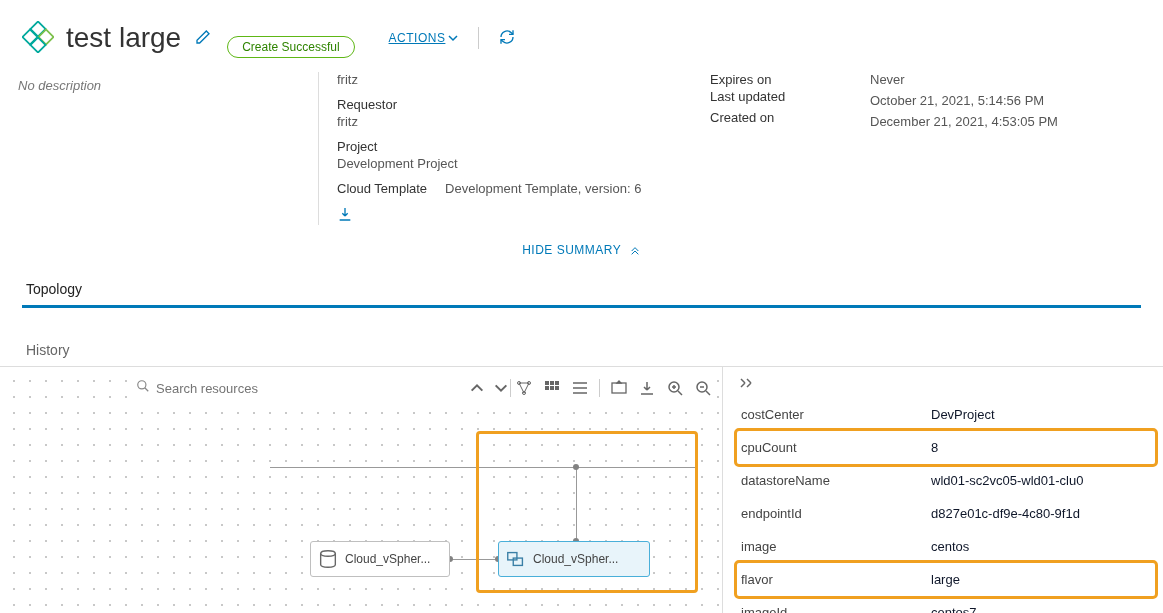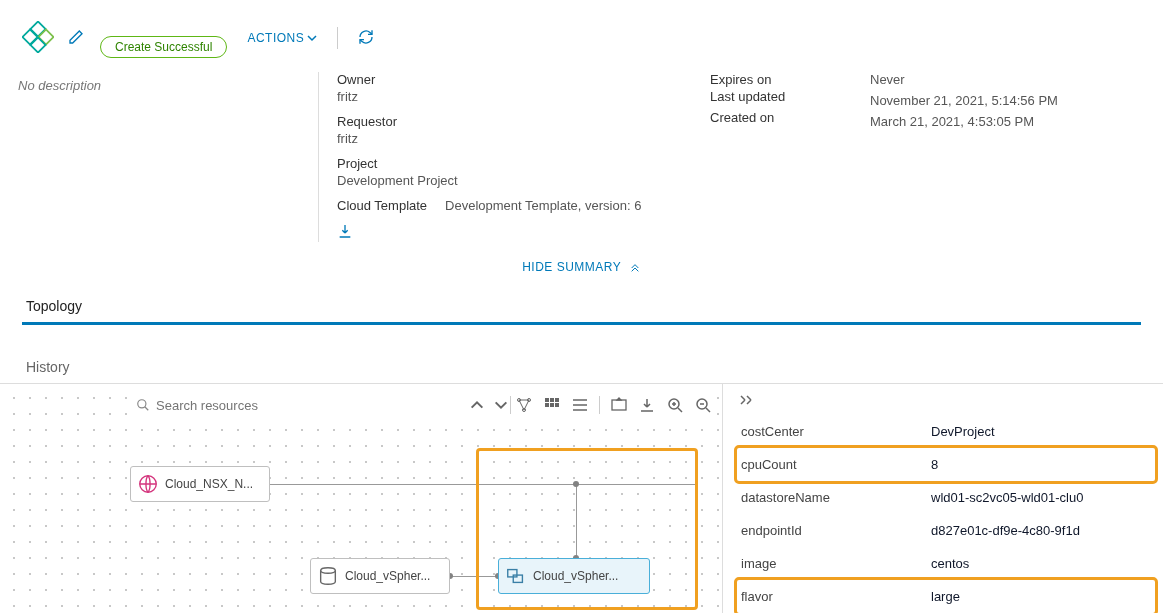--- a/index.html
+++ b/index.html
@@ -21,23 +21,24 @@
       padding: 3px 14px;
       font-size: 12px;
       margin-left: 6px;
       margin-top: 18px;
     }
     .actions-dd {
       color: #0079b8;
       font-size: 12px;
       letter-spacing: 0.5px;
       cursor: pointer;
-      margin-left: 10px;
+      margin-left: 24px;
       display: flex;
       align-items: center;
+      text-decoration: underline;
     }
     .vbar { width: 1px; height: 22px; background: #ccc; margin: 0 10px; }
     .refresh-icon { color: #0079b8; cursor: pointer; }
 
     .summary-grid {
       display: flex;
       padding: 4px 22px 10px 18px;
     }
     .desc-col {
       flex: 0 0 300px;
@@ -101,21 +102,20 @@
       top: 6px;
       left: 136px;
       right: 10px;
       height: 30px;
       display: flex;
       align-items: center;
       background: #fff;
     }
     .search-wrap {
       display: flex;
-      align-items: center;
       gap: 6px;
       color: #888;
       flex: 1;
     }
     .search-input {
       border: none;
       outline: none;
       font-size: 13px;
       width: 170px;
       background: transparent;
@@ -181,20 +181,21 @@
   <span class="logo-icon">
     <svg viewBox="0 0 36 36">
         <g fill="none" stroke="#00a99d" stroke-width="2">
           <rect x="12" y="3" width="12" height="12" transform="rotate(45 18 9)"></rect>
           <rect x="3" y="12" width="12" height="12" transform="rotate(45 9 18)"></rect>
           <rect x="21" y="12" width="12" height="12" transform="rotate(45 27 18)" stroke="#7cc04b"></rect>
           <rect x="12" y="21" width="12" height="12" transform="rotate(45 18 27)"></rect>
         </g>
       </svg>
   </span>
+  <span class="page-title">test large</span>
   <span class="edit-icon">
     <svg width="16" height="16" viewBox="0 0 24 24" fill="none" stroke="currentColor" stroke-width="2">
         <path d="M17 3l4 4L7 21H3v-4L17 3z"></path>
       </svg>
   </span>
   <span class="status-pill">Create Successful</span>
   <span class="actions-dd">
     <span>ACTIONS</span>
     <svg width="10" height="10" viewBox="0 0 10 10" style="margin-left:3px">
         <path d="M1 3l4 4 4-4" fill="none" stroke="currentColor" stroke-width="1.5"></path>
@@ -207,21 +208,20 @@
         <path d="M3 12a9 9 0 0 1 15-6.7L21 8"></path>
         <path d="M3 22v-6h6"></path>
         <path d="M21 12a9 9 0 0 1-15 6.7L3 16"></path>
       </svg>
   </span>
 </div>
 
 <div class="summary-grid">
   <div class="desc-col">No description</div>
   <div class="mid-col">
-    <div class="kv-label">Owner</div>
     <div class="kv-value">fritz</div>
     <div class="kv-label">Requestor</div>
     <div class="kv-value">fritz</div>
     <div class="kv-label">Project</div>
     <div class="kv-value">Development Project</div>
     <div class="cloud-template-row">
       <div class="kv-label">Cloud Template</div>
       <div class="kv-value" style="margin-bottom:2px">Development Template, version: 6</div>
     </div>
     <span class="download-ic">
@@ -231,22 +231,22 @@
     </span>
   </div>
   <div class="right-col">
     <div class="labels">
       <div class="kv-label" style="">Expires on</div>
       <div class="kv-label" style="margin-bottom:6px">Last updated</div>
       <div class="kv-label">Created on</div>
     </div>
     <div class="values">
       <div style="margin-bottom:6px">Never</div>
-      <div style="margin-bottom:6px">November 21, 2021, 5:14:56 PM</div>
-      <div>March 21, 2021, 4:53:05 PM</div>
+      <div style="margin-bottom:6px">October 21, 2021, 5:14:56 PM</div>
+      <div>December 21, 2021, 4:53:05 PM</div>
     </div>
   </div>
 </div>
 
 <div class="hide-summary">
   <span>HIDE SUMMARY</span>
   <svg width="12" height="10" viewBox="0 0 12 12" style="vertical-align:middle;margin-left:4px">
       <path d="M2 8l4-4 4 4M2 4l4-4 4 4" fill="none" stroke="currentColor" stroke-width="1.2" transform="translate(0,2)"></path>
     </svg>
 </div>
@@ -330,29 +330,20 @@
     </div>
 
     <div class="connector hline1"></div>
     <div class="connector vline1"></div>
     <div class="connector hline2"></div>
     <div class="dot" style="left:576px;top:100px"></div>
     <div class="dot" style="left:576px;top:174px"></div>
     <div class="dot" style="left:450px;top:192px"></div>
     <div class="dot" style="left:498px;top:192px"></div>
 
-    <div class="node net">
-      <span class="nic">
-          <svg viewBox="0 0 24 24" fill="none" stroke="#d4357d" stroke-width="1.5">
-            <circle cx="12" cy="12" r="9"></circle>
-            <path d="M3 12h18M12 3c3 3 3 15 0 18M12 3c-3 3-3 15 0 18"></path>
-          </svg>
-        </span>
-      <span>Cloud_NSX_N...</span>
-    </div>
     <div class="node dsk">
       <span class="nic">
           <svg viewBox="0 0 24 24" fill="none" stroke="#666" stroke-width="1.5">
             <ellipse cx="12" cy="6" rx="8" ry="3"></ellipse>
             <path d="M4 6v12c0 1.7 3.6 3 8 3s8-1.3 8-3V6"></path>
           </svg>
         </span>
       <span>Cloud_vSpher...</span>
     </div>
     <div class="node vm">

